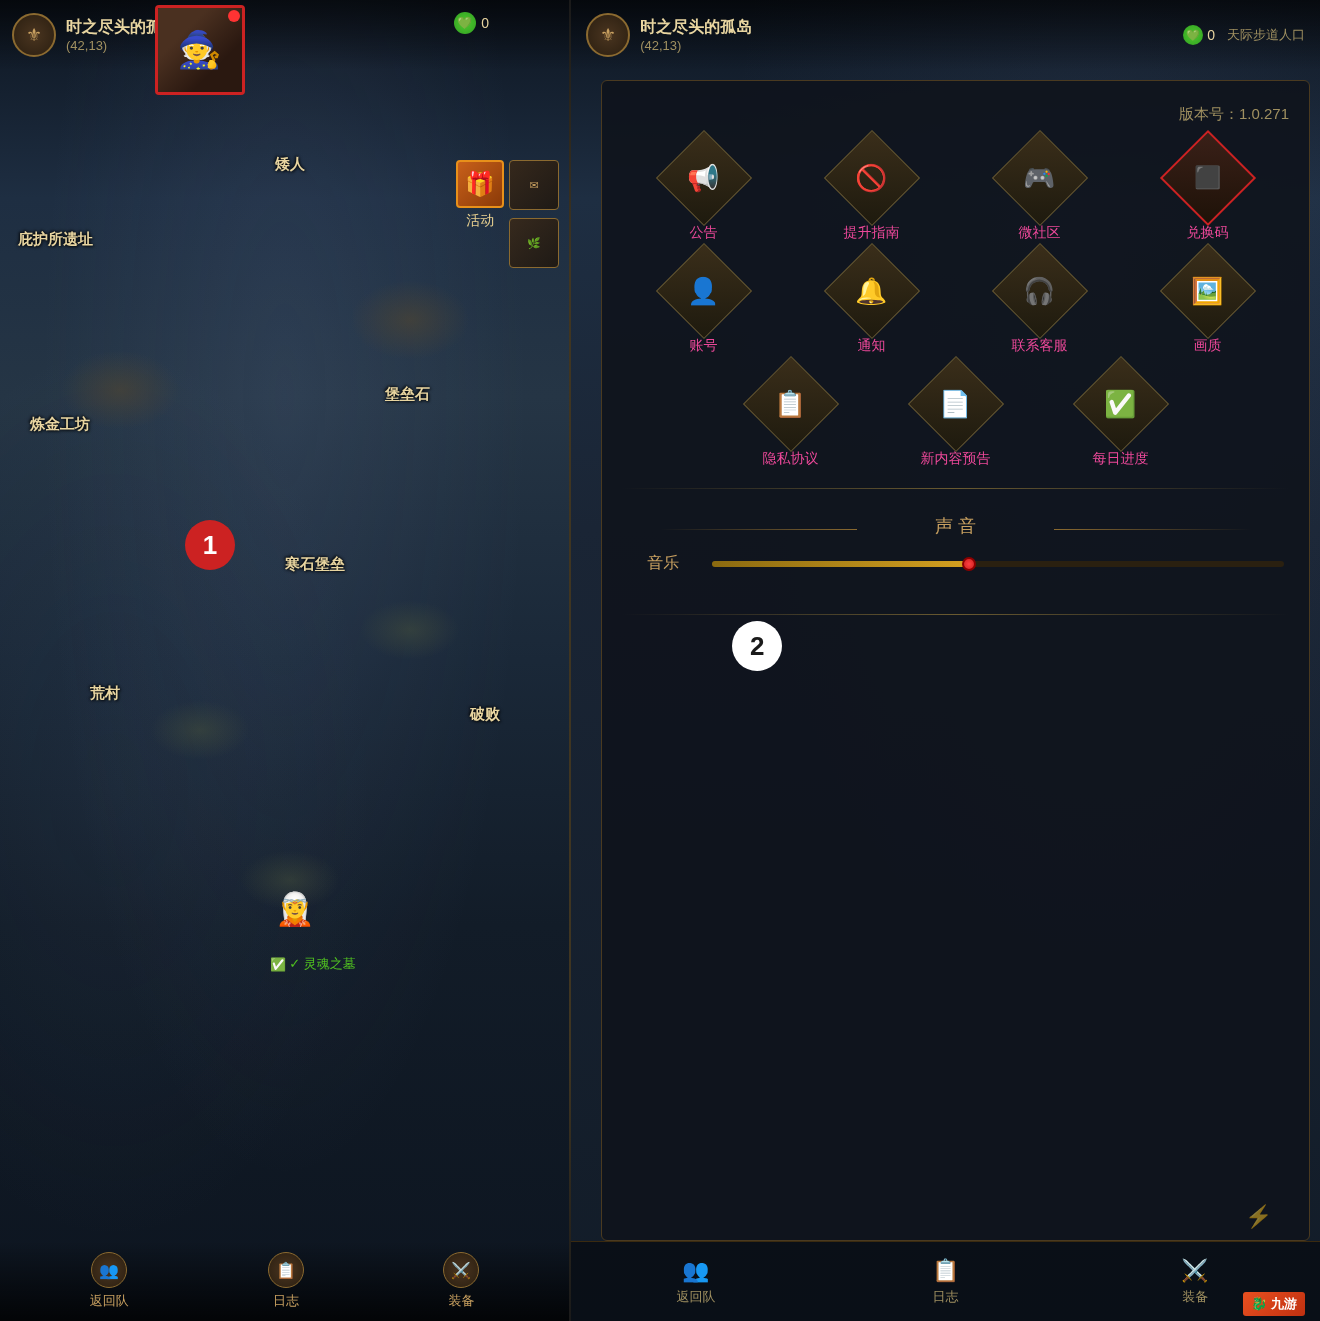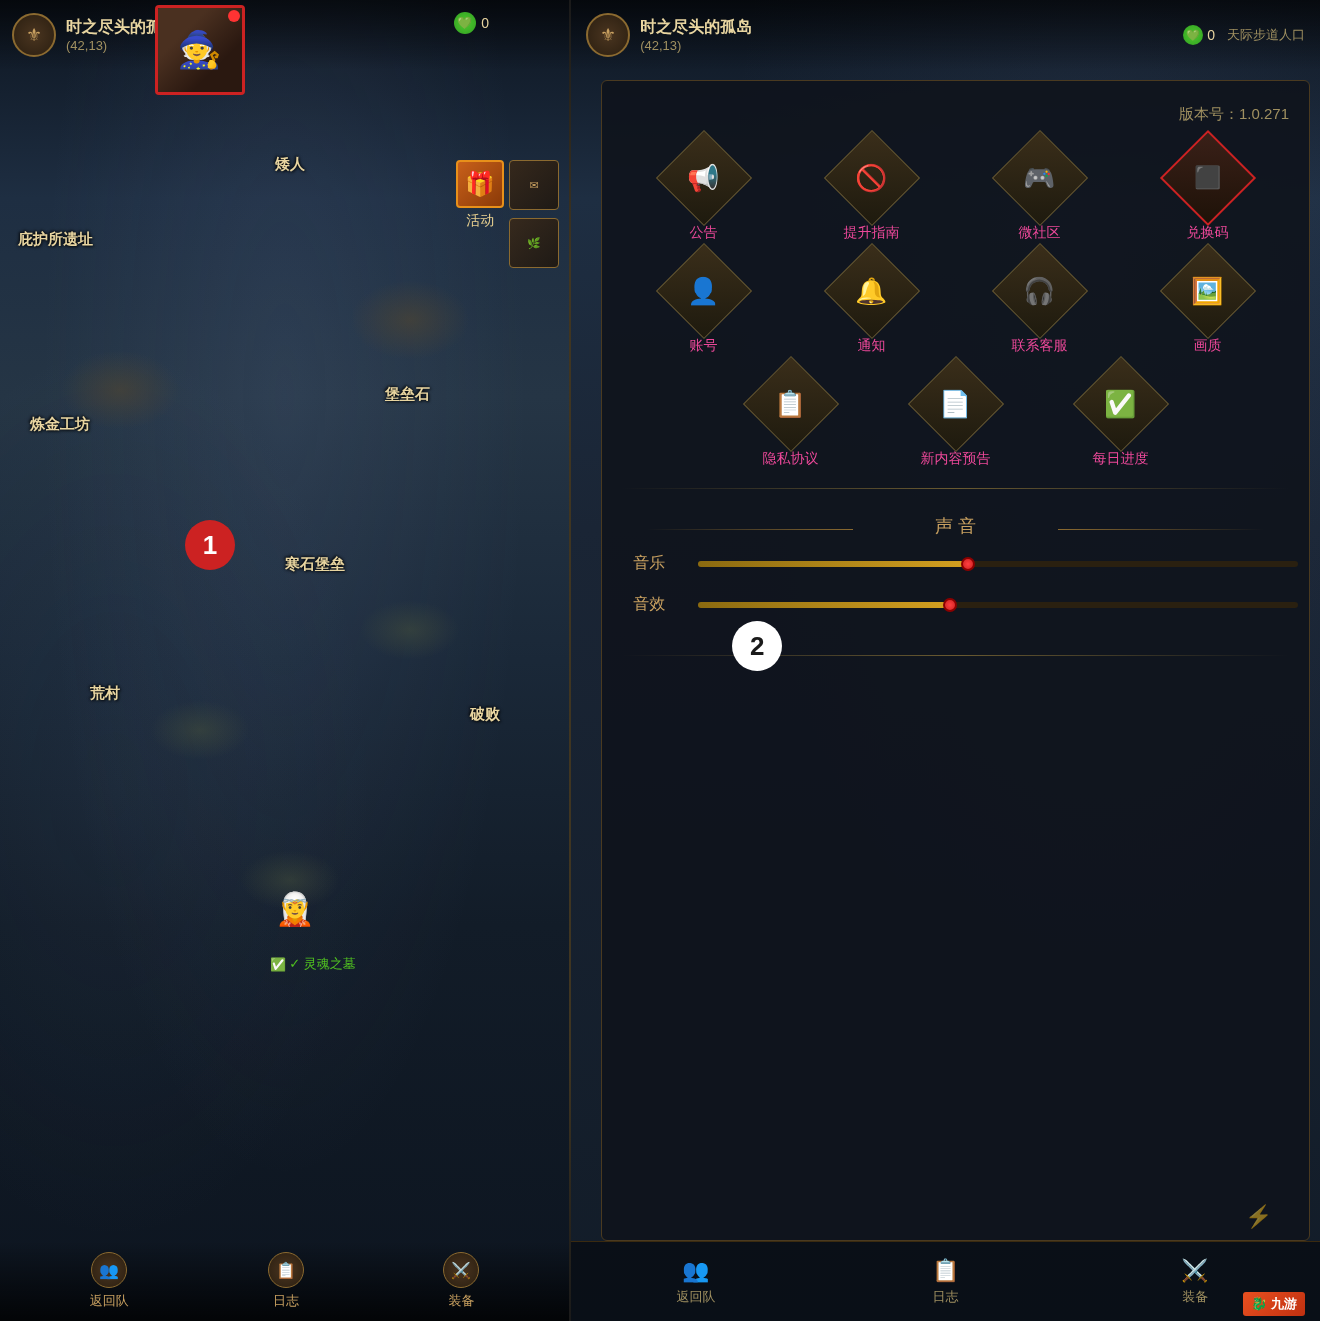--- a/index.html
+++ b/index.html
@@ -375,21 +375,21 @@
     }
 
     .settings-label {
       color: #ec4899;
       font-size: 14px;
       margin-top: 6px;
     }
 
     
     .sound-section {
-      padding: 10px 11px 15px;
+      padding: 10px 25px 15px;
     }
 
     .sound-title {
       text-align: center;
       color: #c8a060;
       font-size: 18px;
       padding: 10px 0 15px;
       position: relative;
     }
 
@@ -783,27 +783,20 @@
       <div class="sound-title">声 音</div>
 
       <div class="slider-row">
         <span class="slider-label">音乐</span>
         <div class="slider-track">
           <div class="slider-fill" style="width:45%;"></div>
           <div class="slider-thumb" style="left:45%;"></div>
         </div>
       </div>
 
-      <div class="slider-row">
-        <span class="slider-label">音效</span>
-        <div class="slider-track">
-          <div class="slider-fill" style="width:42%;"></div>
-          <div class="slider-thumb" style="left:42%;"></div>
-        </div>
-      </div>
     </div>
 
     <div class="section-divider"></div>
 
   </div>
 
   <div class="bottom-nav-right">
     <div class="bottom-nav-tabs">
       <div class="bottom-tab">
         <span class="bottom-tab-icon">👥</span>

